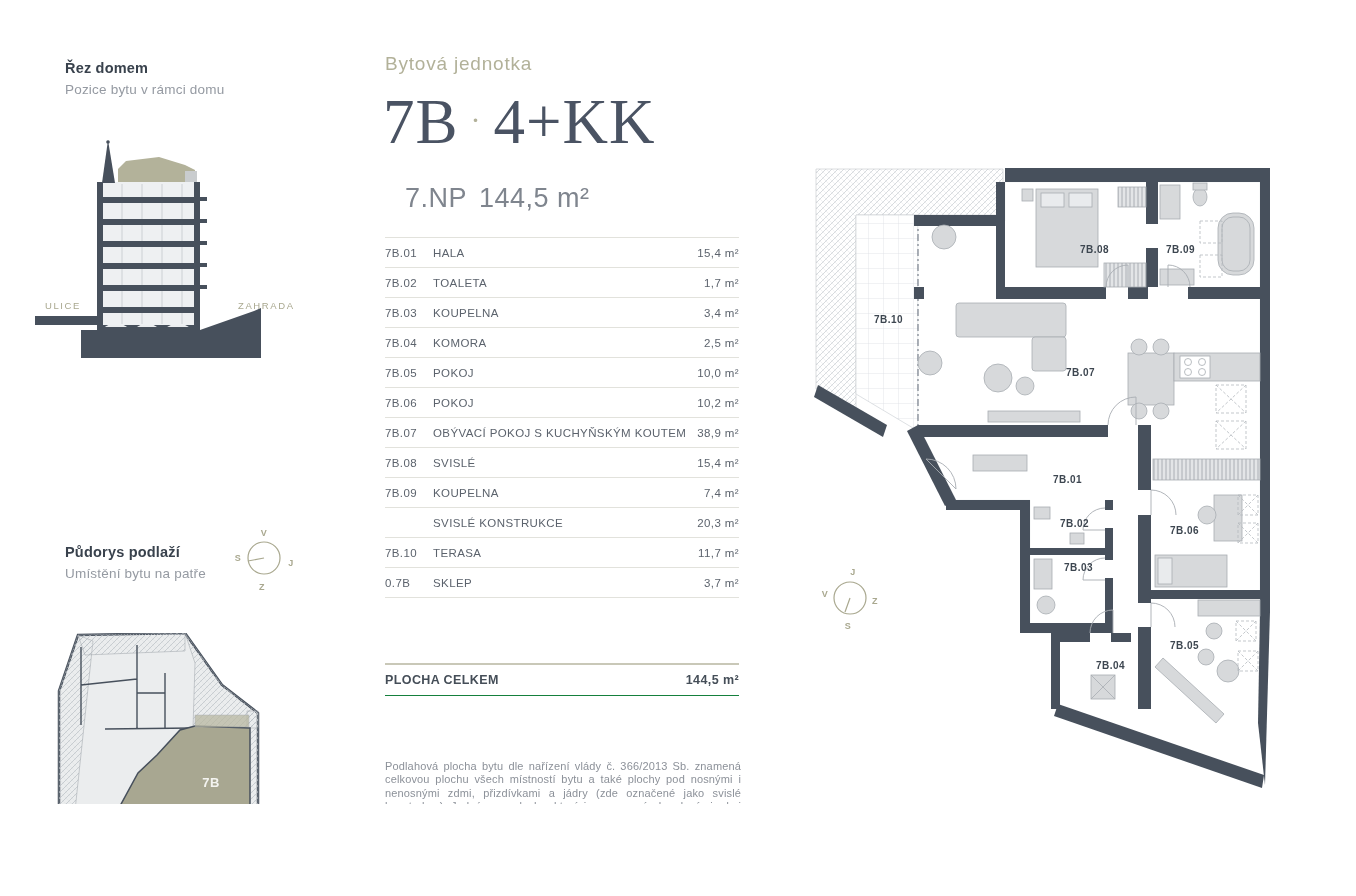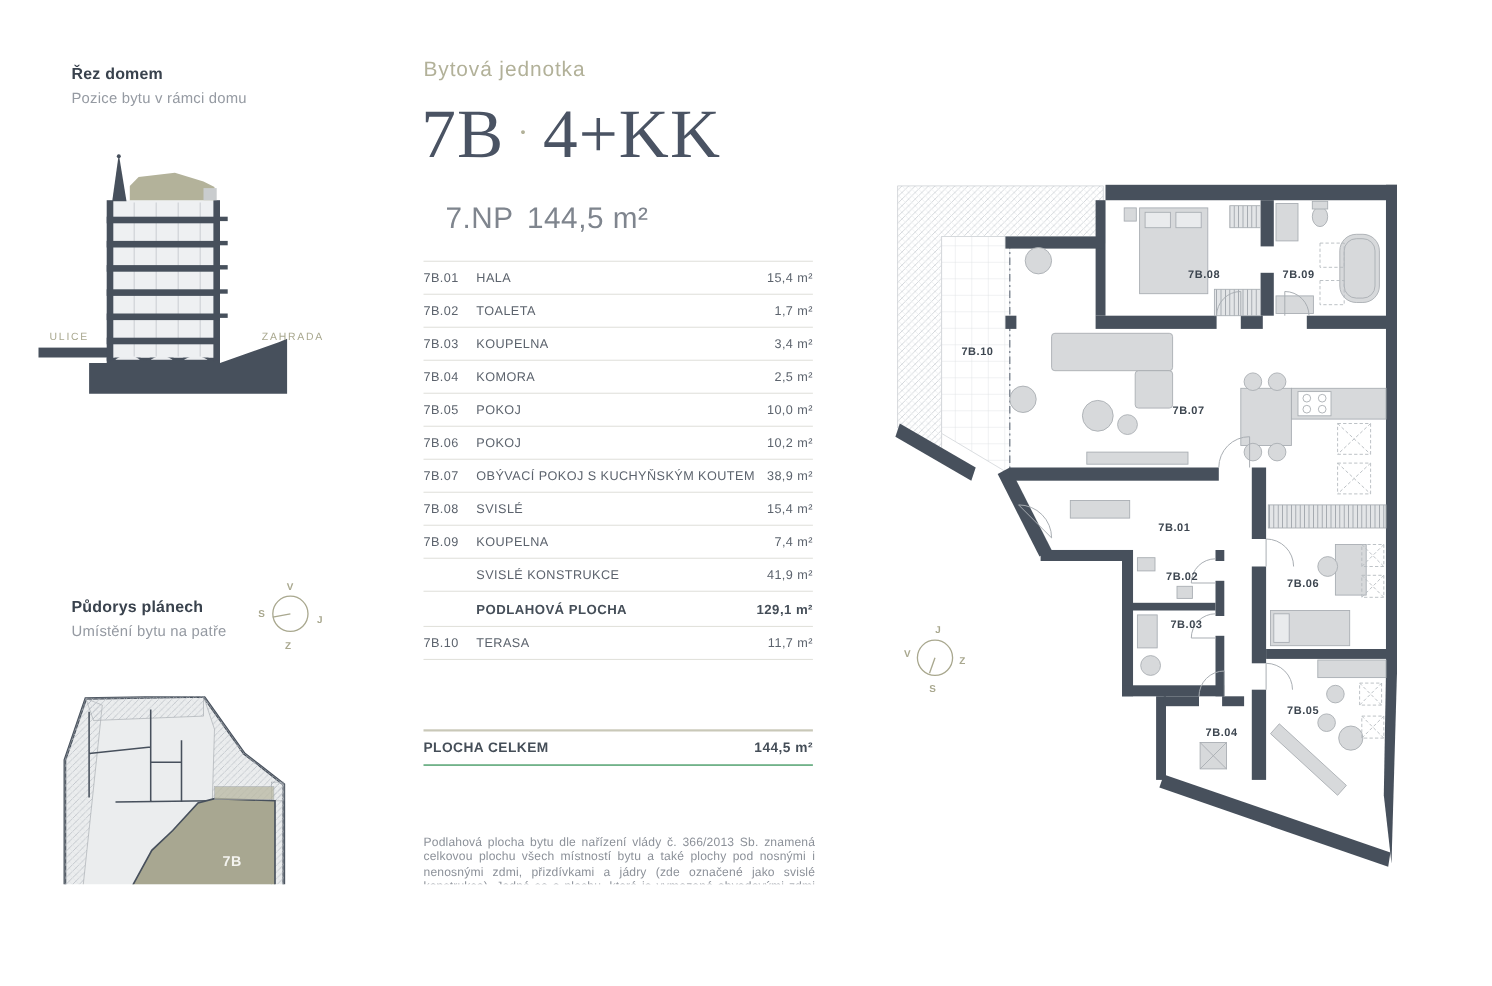--- a/index.html
+++ b/index.html
@@ -86,21 +86,21 @@
       <polygon points="78,0 72,43 85,43" fill="#47505c"></polygon>
       <circle cx="78" cy="2" r="1.8" fill="#47505c"></circle>
 
       <polygon points="88,29 96,21 129,17 155,25 165,30 165,42 88,42" fill="#b3b29a"></polygon>
       <rect x="155" y="31" width="12" height="11" fill="#c9ccce"></rect>
     </g>
     <text x="15" y="169" class="sitelbl">ULICE</text>
     <text x="208" y="169" class="sitelbl">ZAHRADA</text>
   </svg>
 
-  <div class="panel-title" style="left:65px;top:544px;">Půdorys plánech</div>
+  <div class="panel-title" style="left:65px;top:544px;">Půdorys podlaží</div>
   <div class="panel-sub" style="left:65px;top:566px;">Umístění bytu na patře</div>
 
   <svg class="abs" style="left:230px;top:524px;" width="72" height="74" viewBox="0 0 72 74">
     <circle cx="34" cy="34" r="16" fill="none" stroke="#a9a88f" stroke-width="1.2"></circle>
     <line x1="34" y1="34" x2="18" y2="37" stroke="#a9a88f" stroke-width="1.2"></line>
     <text x="34" y="12" text-anchor="middle" class="complbl">V</text>
     <text x="8" y="37" text-anchor="middle" class="complbl">S</text>
     <text x="61" y="42" text-anchor="middle" class="complbl">J</text>
     <text x="32" y="66" text-anchor="middle" class="complbl">Z</text>
   </svg>
@@ -179,31 +179,31 @@
           <span class="tarea">15,4 m²</span>
         </div>
         <div class="trow">
           <span class="tcode">7B.09</span>
           <span class="tname">KOUPELNA</span>
           <span class="tarea">7,4 m²</span>
         </div>
         <div class="trow">
           <span class="tcode"></span>
           <span class="tname">SVISLÉ KONSTRUKCE</span>
-          <span class="tarea">41,9 m²</span>
-        </div>
-        <div class="trow bold">
-          <span class="tcode"></span>
-          <span class="tname">PODLAHOVÁ PLOCHA</span>
-          <span class="tarea">129,1 m²</span>
+          <span class="tarea">20,3 m²</span>
         </div>
         <div class="trow">
           <span class="tcode">7B.10</span>
           <span class="tname">TERASA</span>
           <span class="tarea">11,7 m²</span>
+        </div>
+        <div class="trow">
+          <span class="tcode">0.7B</span>
+          <span class="tname">SKLEP</span>
+          <span class="tarea">3,7 m²</span>
         </div>
       </div>
   </div>
 
   <div class="total-row">
     <span>PLOCHA CELKEM</span>
     <span>144,5 m²</span>
   </div>
 
   <div class="disclaimer">Podlahová plocha bytu dle nařízení vlády č. 366/2013 Sb. znamená celkovou plochu všech místností bytu a také plochy pod nosnými i nenosnými zdmi, přizdívkami a jádry (zde označené jako svislé konstrukce). Jedná se o plochu, která je vymezená obvodovými zdmi bytu. Plochy jednotlivých místností jsou pouze orientační. Vyobrazené zařízení v plánech bytů (nábytek, kuch. linka, el. spotřebiče atd.) není součástí dodávky. Rozsah dodávky je specifikován ve standardu. Developer si vyhrazuje právo na změny.</div>

